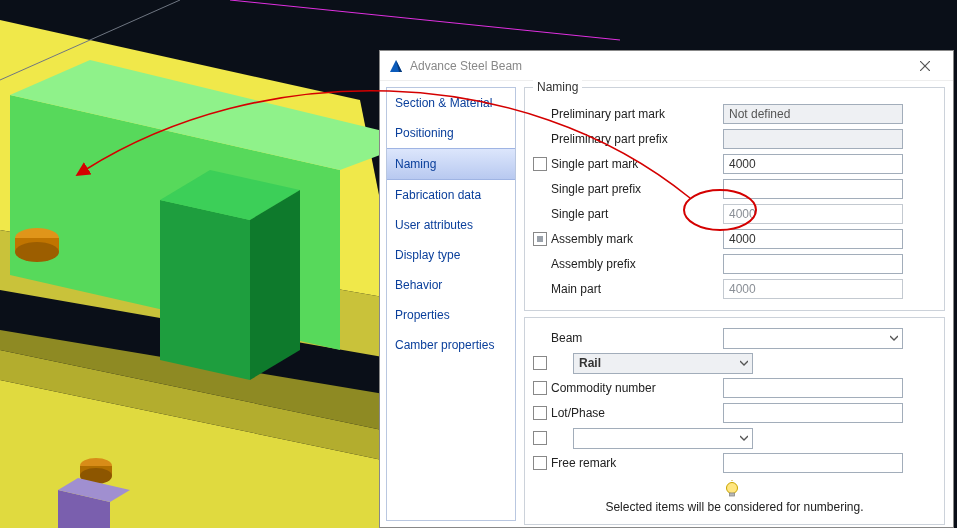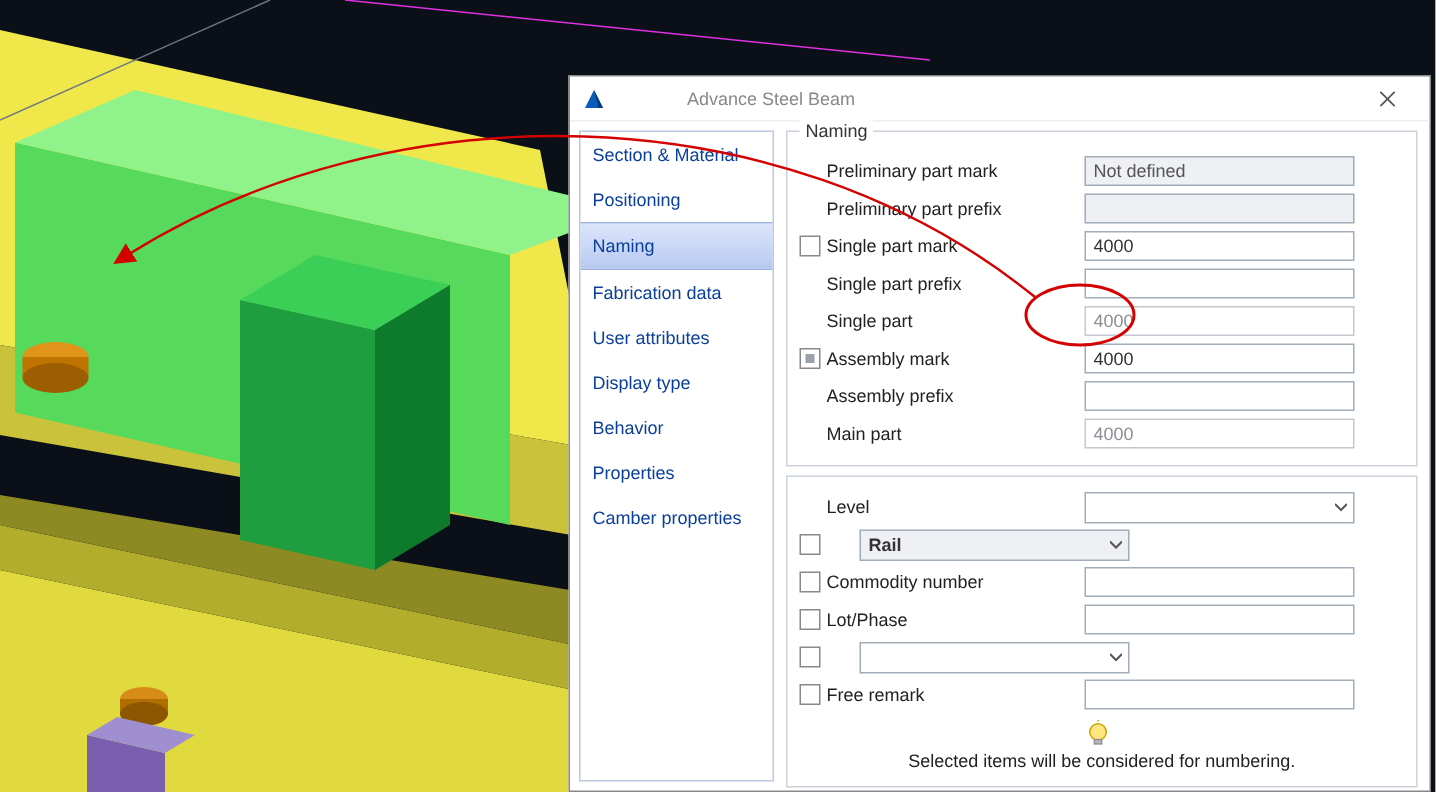--- a/index.html
+++ b/index.html
@@ -4,21 +4,21 @@
 <style>
   * { box-sizing: border-box; }
   html, body { margin:0; padding:0; width:957px; height:528px; font-family: "Segoe UI", Tahoma, sans-serif; font-size:12px; overflow:hidden; background:#fff;}
   .stage { position:relative; width:957px; height:528px; background:#0a0f18; }
 
   
   .viewport { position:absolute; inset:0; overflow:hidden; }
 
   
   .dialog { position:absolute; left:379px; top:50px; width:575px; height:478px; background:#fff; border:1px solid #888; }
-  .titlebar { height:30px; display:flex; align-items:center; padding:0 8px; color:#888; font-size:12px; border-bottom:1px solid #eee;gap:48px; }
+  .titlebar { height:30px; display:flex; align-items:center; padding:0 8px; color:#888; font-size:12px; border-bottom:1px solid #eee; }
   .app-icon { width:16px; height:16px; margin-right:6px; position:relative; }
   .close-btn { margin-left:auto; width:40px; height:28px; display:flex; align-items:center; justify-content:center; color:#555; }
   .close-btn svg { width:10px; height:10px; }
 
   .body { display:flex; height:calc(100% - 30px); }
   .nav { width:130px; border:1px solid #b9c7e0; margin:6px 0 6px 6px; background:#fff; display:flex; flex-direction:column; }
   .nav-item { padding:8px 8px; color:#0a3f9b; cursor:default; }
   .nav-item.selected { background:linear-gradient(#dce6fc,#b8c9f0); border-top:1px solid #9fb4e3; border-bottom:1px solid #9fb4e3; }
 
   .content { flex:1; padding:6px 8px 6px 8px; position:relative; }
@@ -166,21 +166,21 @@
             <span class="chk-spacer"></span>
             <span class="lbl">Main part</span>
             <span class="gap-col"></span>
             <input class="field readonly" readonly="" value="4000" style="">
           </div>
         </div>
 
         <div class="group" style="padding-top:8px;">
           <div class="row">
             <span class="chk-spacer"></span>
-            <span class="lbl">Level</span>
+            <span class="lbl">Beam</span>
             <span class="gap-col"></span>
             <div class="combo blank">
               <span></span>
               <span class="caret">
                   <svg viewBox="0 0 8 8">
                     <polyline points="0,2 4,6 8,2" fill="none" stroke="#555" stroke-width="1.3"></polyline>
                   </svg>
                 </span>
             </div>
           </div>

